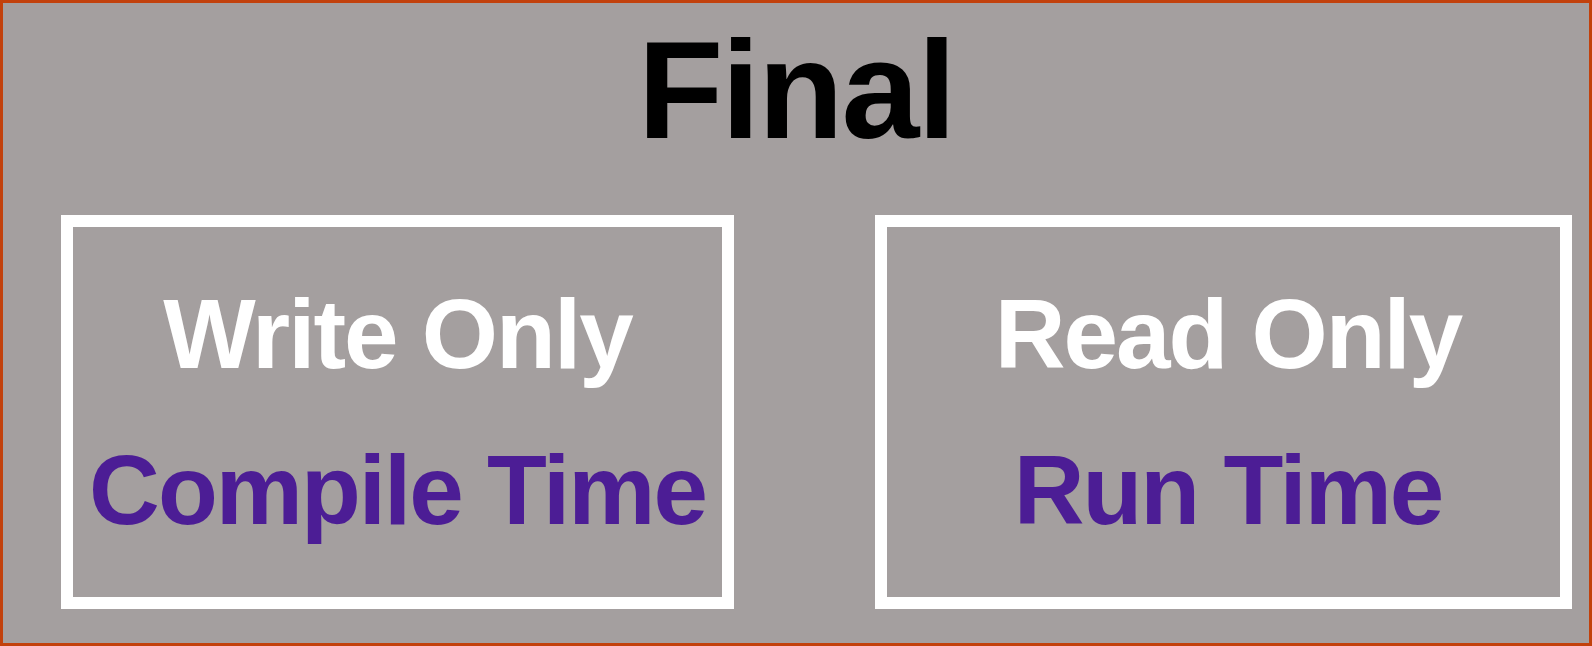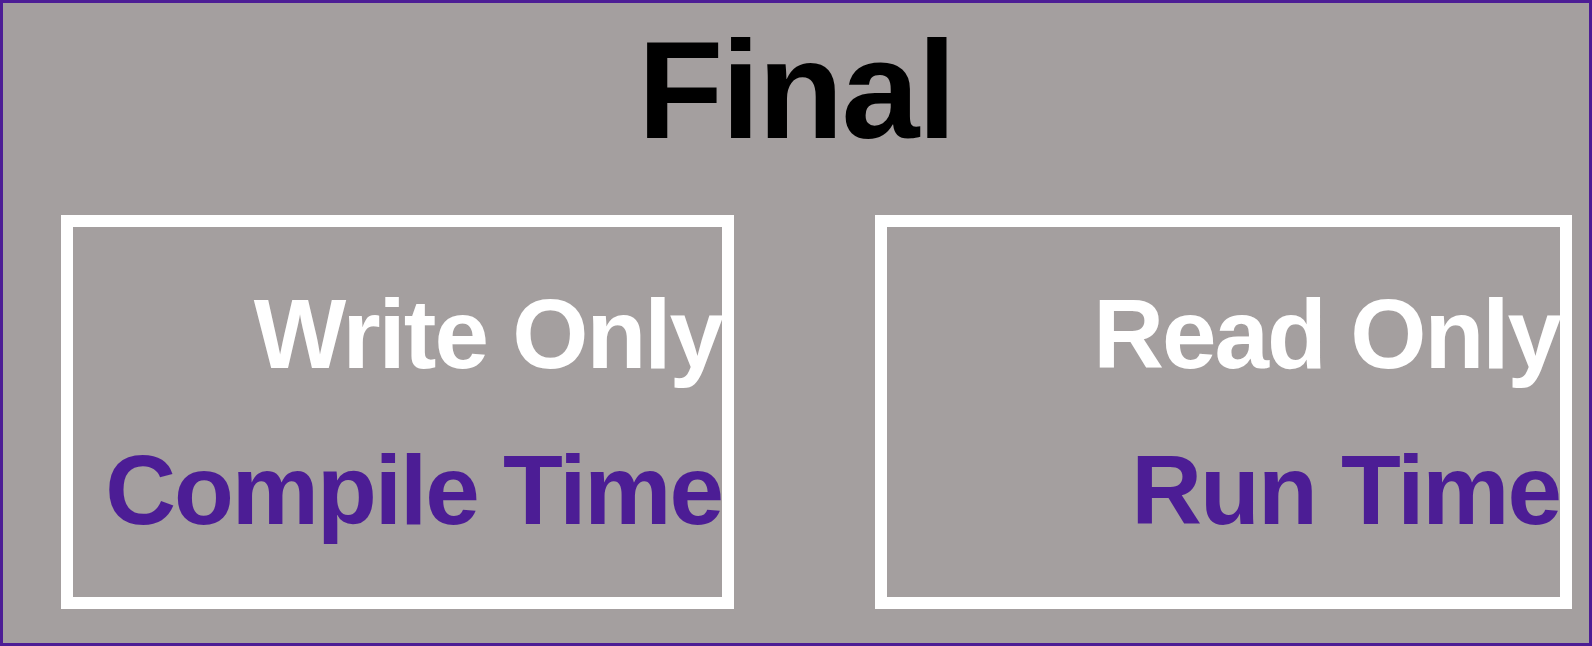--- a/index.html
+++ b/index.html
@@ -11,21 +11,21 @@
     height: 646px;
     overflow: hidden;
     font-family: "Liberation Sans", "DejaVu Sans", sans-serif;
   }
   .slide {
     position: relative;
     width: 1592px;
     height: 646px;
     box-sizing: border-box;
     background: #A49F9F;
-    border: 3px solid #4c1d95;
+    border: 3px solid #c2410c;
   }
   .title {
     position: absolute;
     top: 10px;
     left: 0;
     width: 100%;
     text-align: center;
     font-size: 140px;
     line-height: 1.1;
     font-weight: bold;
@@ -34,21 +34,21 @@
   }
   .concept-box {
     position: absolute;
     top: 212px;
     height: 394px;
     box-sizing: border-box;
     border: 12px solid #FFFFFF;
     display: flex;
     flex-direction: column;
     justify-content: space-evenly;
-    align-items: flex-end;
+    align-items: center;
   }
   .concept-box.left {
     left: 58px;
     width: 673px;
   }
   .concept-box.right {
     left: 872px;
     width: 697px;
     padding-left: 9px;
   }

